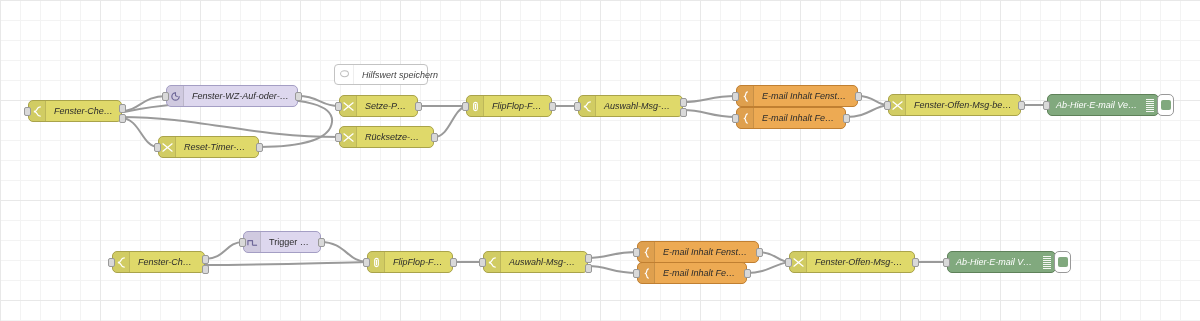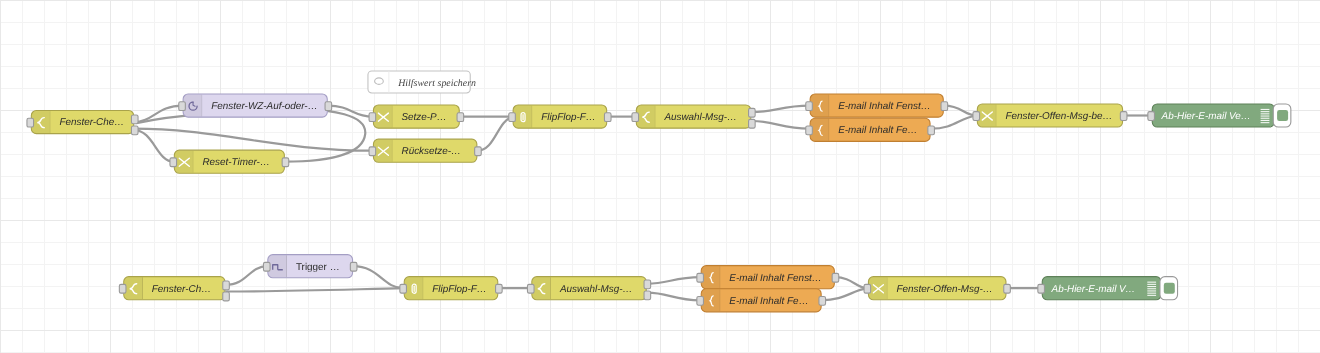--- a/index.html
+++ b/index.html
@@ -139,21 +139,21 @@
     font-size: 9px;
     color: #444;
     white-space: nowrap;
   }
   .n-comment .ico {
     width: 18px; flex: 0 0 18px;
     display:flex; align-items:center; justify-content:center;
     border-right: 1px solid #eeeeee;
     height: 100%;
   }
-  .n-comment .lbl { padding: 0 8px; font-family: Liberation Serif, serif; }
+  .n-comment .lbl { padding: 0 8px; }
 </style>
 </head>
 <body>
 
 <div id="canvas">
 
   <svg id="wires" viewBox="0 0 1200 321">
 
     <path class="wire" d="M121,111 C140,111 142,96 166,96"></path>
 

